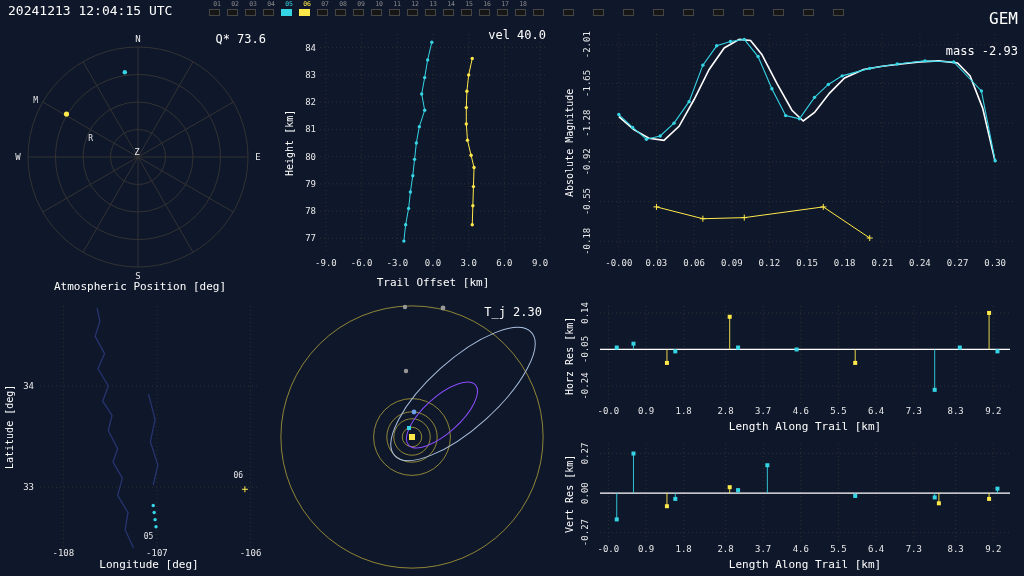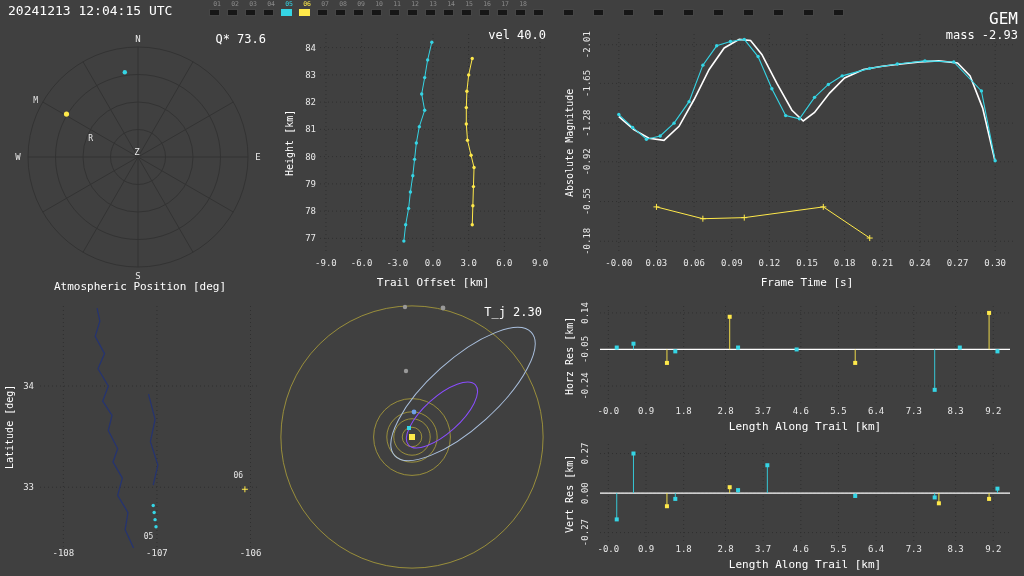--- a/index.html
+++ b/index.html
@@ -1,16 +1,16 @@
 <!DOCTYPE html>
 <html><head>
 <meta charset="utf-8">
 <style>
   html,body{margin:0;padding:0;background:#000;}
-  #app{position:relative;width:1024px;height:576px;background:#404040;color:#fff;
+  #app{position:relative;width:1024px;height:576px;background:#0f172a;color:#fff;
        font-family:"DejaVu Sans Mono",monospace;overflow:hidden;}
   header{position:absolute;left:0;top:0;width:1024px;height:22px;}
   .ts{position:absolute;left:8px;top:3px;font-size:13px;color:#fff;white-space:pre;}
   .shower{position:absolute;right:6px;top:1px;font-size:16px;color:#fff;margin-top:8px;}
   .frames{position:absolute;left:208px;top:1px;display:flex;}
   .fcell{width:13px;margin-right:5px;}
   .fcell.extra{margin-right:17px;}
   .flabel{font-size:6.5px;color:#8a8a8a;height:7px;line-height:7px;text-align:right;}
   .fsq{width:11px;height:7px;margin:1px auto 0;background:#161616;border:1px solid #454545;box-sizing:border-box;}
   .fcell.cyan .fsq{background:#35d5e5;border-color:#35d5e5;}
@@ -25,21 +25,21 @@
   .vlabel{position:absolute;font-size:10px;color:#fff;writing-mode:vertical-rl;
           transform:rotate(180deg);text-align:center;}
   #panel-polar{left:8px;top:22px;width:264px;height:278px;}
   #panel-polar .ptitle{right:6px;top:10px;}
   #panel-polar .caption{left:10px;top:258px;width:244px;}
   #panel-trail{left:280px;top:22px;width:272px;height:278px;}
   #panel-trail .ptitle{right:6px;top:6px;}
   #panel-trail .caption{left:40px;top:254px;width:226px;}
   #panel-trail .vlabel{left:4px;top:12px;height:218px;}
   #panel-mag{left:552px;top:22px;width:472px;height:278px;}
-  #panel-mag .ptitle{right:6px;top:6px;}
+  #panel-mag .ptitle{right:6px;top:22px;}
   #panel-mag .caption{left:48px;top:254px;width:414px;}
   #panel-mag .vlabel{left:12px;top:12px;height:218px;}
   #panel-map{left:0;top:300px;width:272px;height:276px;}
   #panel-map .caption{left:40px;top:258px;width:218px;}
   #panel-map .vlabel{left:4px;top:6px;height:242px;}
   #panel-orbit{left:280px;top:300px;width:272px;height:276px;}
   #panel-orbit .ptitle{right:10px;top:5px;margin-left:36px;}
   #panel-orbit .caption{left:20px;top:258px;width:232px;background:transparent;}
   #panel-horz{left:552px;top:300px;width:472px;height:136px;}
   #panel-horz .caption{left:48px;top:120px;width:410px;}
@@ -359,21 +359,20 @@
           <polyline points="104.45454545454545,184.89655172413794 150.87272727272727,196.70935960591132 192.27272727272728,195.63546798029557 271.30909090909086,184.89655172413794 317.72727272727275,216.0394088669951" fill="none" stroke="#ffe94a" stroke-width="1"></polyline>
           <path d="M 101.45454545454545 184.89655172413794 L 107.45454545454545 184.89655172413794 M 104.45454545454545 181.89655172413794 L 104.45454545454545 187.89655172413794" stroke="#ffe94a" stroke-width="1" fill="none"></path>
           <path d="M 147.87272727272727 196.70935960591132 L 153.87272727272727 196.70935960591132 M 150.87272727272727 193.70935960591132 L 150.87272727272727 199.70935960591132" stroke="#ffe94a" stroke-width="1" fill="none"></path>
           <path d="M 189.27272727272728 195.63546798029557 L 195.27272727272728 195.63546798029557 M 192.27272727272728 192.63546798029557 L 192.27272727272728 198.63546798029557" stroke="#ffe94a" stroke-width="1" fill="none"></path>
           <path d="M 268.30909090909086 184.89655172413794 L 274.30909090909086 184.89655172413794 M 271.30909090909086 181.89655172413794 L 271.30909090909086 187.89655172413794" stroke="#ffe94a" stroke-width="1" fill="none"></path>
           <path d="M 314.72727272727275 216.0394088669951 L 320.72727272727275 216.0394088669951 M 317.72727272727275 213.0394088669951 L 317.72727272727275 219.0394088669951" stroke="#ffe94a" stroke-width="1" fill="none"></path>
         </g>
       </svg>
     <div class="ptitle">mass -2.93</div>
     <div class="vlabel">Absolute Magnitude</div>
-    <div class="caption">Frame Time [s]</div>
   </section>
 
   <section class="panel" id="panel-map">
     <svg id="c3" width="272" height="276">
         <g>
           <line x1="63.390557939914174" y1="6" x2="63.390557939914174" y2="248" stroke="#2f2f2f" stroke-dasharray="1 3"></line>
           <line x1="156.9527896995709" y1="6" x2="156.9527896995709" y2="248" stroke="#2f2f2f" stroke-dasharray="1 3"></line>
           <line x1="250.51502145922763" y1="6" x2="250.51502145922763" y2="248" stroke="#2f2f2f" stroke-dasharray="1 3"></line>
           <line x1="40" y1="85.99163179916307" x2="258" y2="85.99163179916307" stroke="#2f2f2f" stroke-dasharray="1 3"></line>
           <line x1="40" y1="187.24686192468607" x2="258" y2="187.24686192468607" stroke="#2f2f2f" stroke-dasharray="1 3"></line>
@@ -397,20 +396,21 @@
           <circle cx="155.08154506437813" cy="219.64853556485346" r="1.7" fill="#35d5e5"></circle>
           <circle cx="156.01716738197388" cy="226.7364016736401" r="1.7" fill="#35d5e5"></circle>
           <text x="148.53218884120147" y="238.8870292887026" font-size="8" fill="#dddddd" text-anchor="middle">05</text>
         </g>
         <g>
           <path d="M 241.901287553648 189.27196652719684 L 247.901287553648 189.27196652719684 M 244.901287553648 186.27196652719684 L 244.901287553648 192.27196652719684" stroke="#ffe94a" stroke-width="1" fill="none"></path>
           <text x="238.35193133047267" y="178.13389121338867" font-size="8" fill="#dddddd" text-anchor="middle">06</text>
         </g>
       </svg>
     <div class="vlabel">Latitude [deg]</div>
+    <div class="caption">Longitude [deg]</div>
   </section>
 
   <section class="panel" id="panel-orbit">
     <svg id="c4" width="272" height="276">
         <g>
           <circle cx="132" cy="137" r="9.7524" fill="none" stroke="#b0a23a" stroke-width="0.8"></circle>
           <circle cx="132" cy="137" r="18.2196" fill="none" stroke="#b0a23a" stroke-width="0.8"></circle>
           <circle cx="132" cy="137" r="25.2" fill="none" stroke="#b0a23a" stroke-width="0.8"></circle>
           <circle cx="132" cy="137" r="38.4048" fill="none" stroke="#b0a23a" stroke-width="0.8"></circle>
           <circle cx="132" cy="137" r="131.1156" fill="none" stroke="#b0a23a" stroke-width="0.8"></circle>

